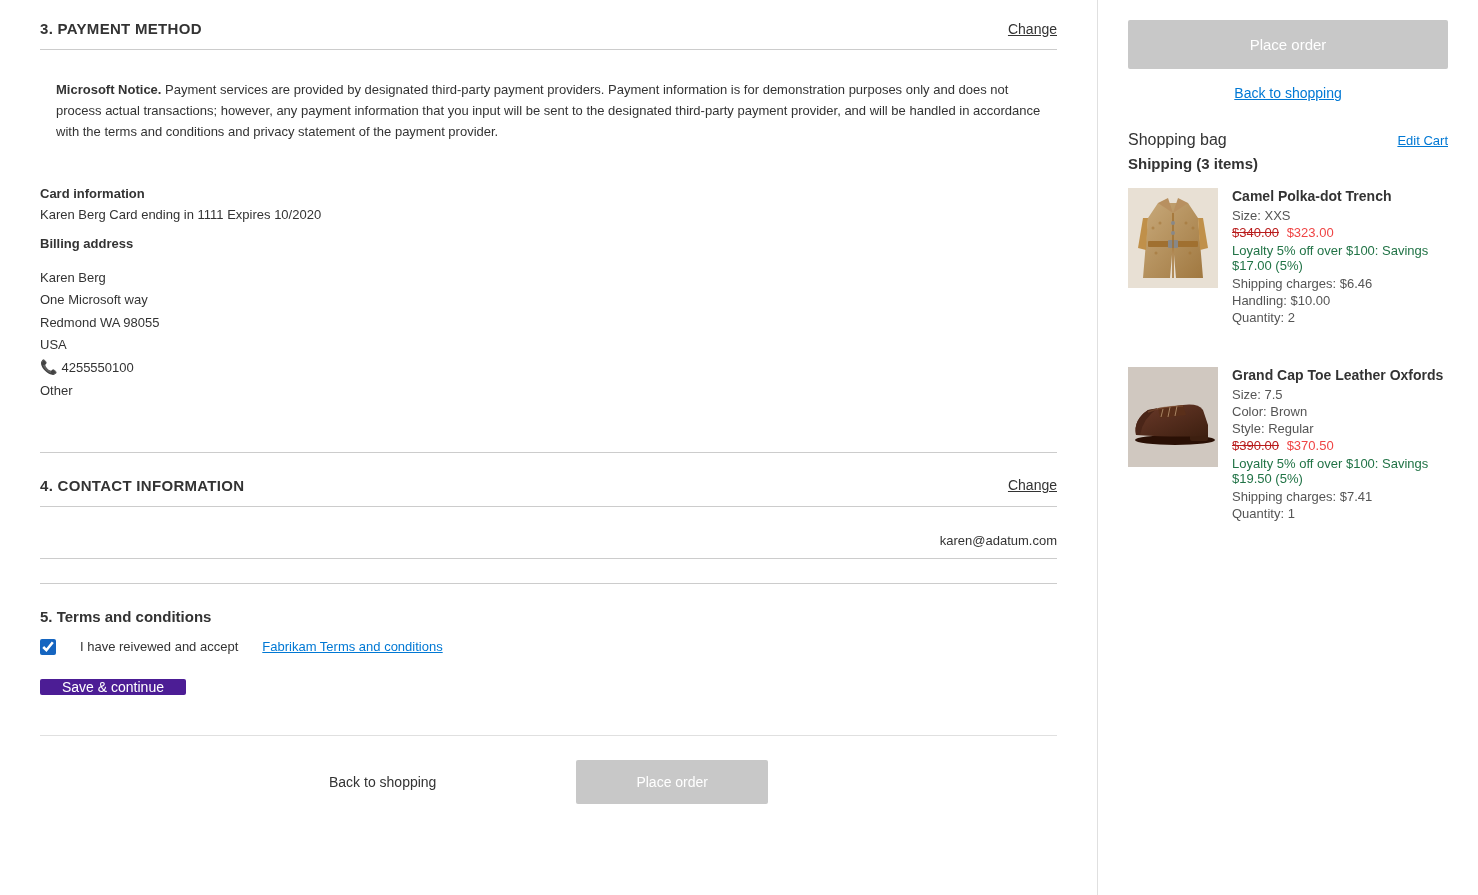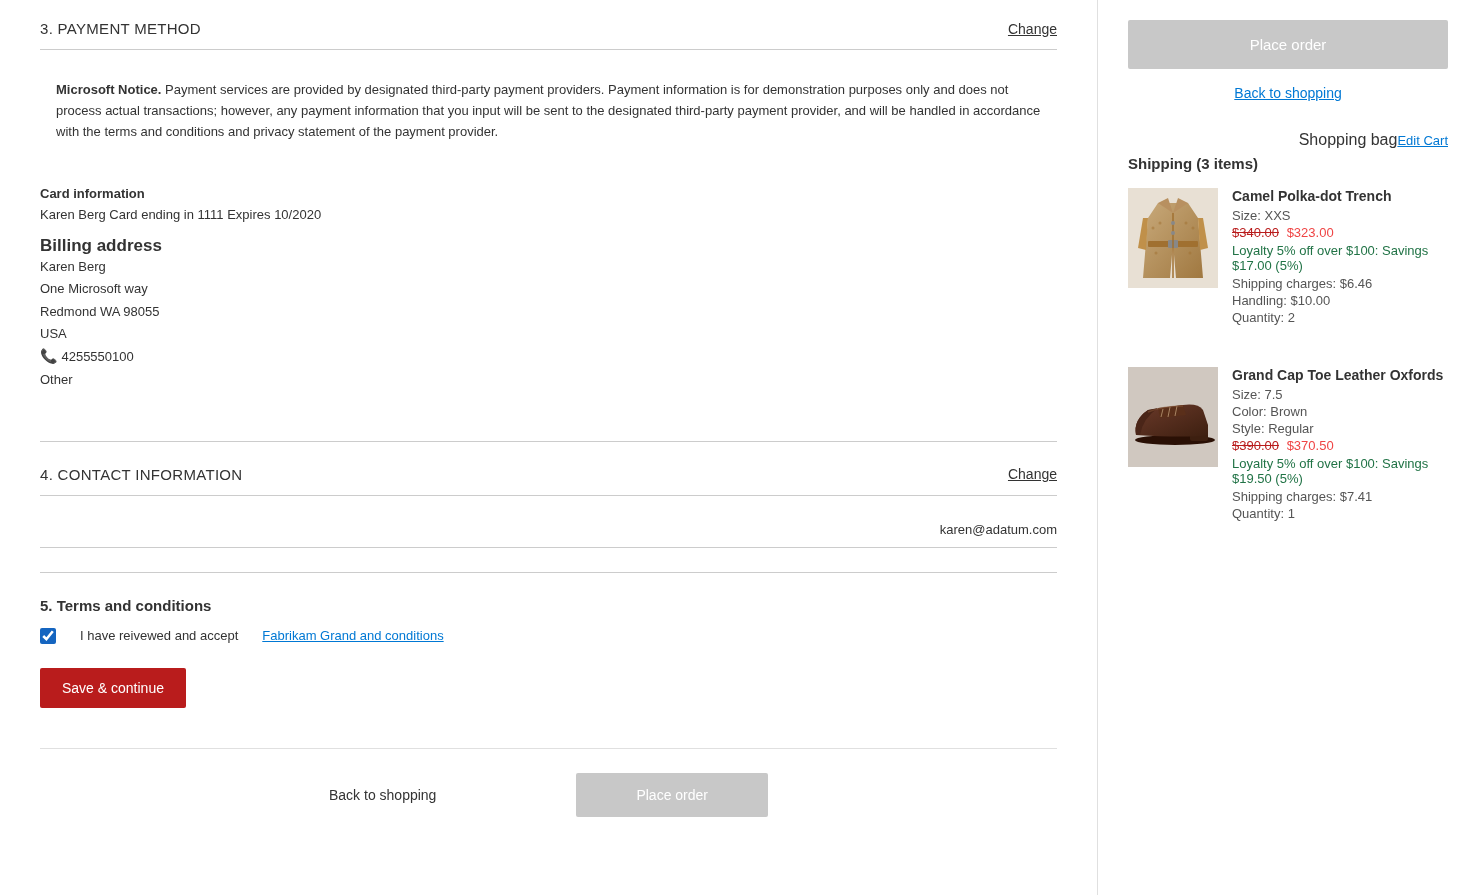--- a/index.html
+++ b/index.html
@@ -31,21 +31,21 @@
     .section-header {
       display: flex;
       justify-content: space-between;
       align-items: center;
       padding-bottom: 12px;
       border-bottom: 1px solid #ccc;
       margin-bottom: 16px;
     }
     .section-title {
       font-size: 15px;
-      font-weight: 400;
+      font-weight: 700;
       text-transform: uppercase;
       letter-spacing: 0.3px;
     }
     .change-link {
       color: #333;
       text-decoration: underline;
       cursor: pointer;
       font-size: 14px;
     }
 
@@ -73,22 +73,22 @@
       margin-bottom: 6px;
       font-size: 13px;
     }
     .card-info-text {
       font-size: 13px;
       color: #333;
       margin-bottom: 14px;
     }
     .billing-label {
       font-weight: 700;
-      margin-bottom: 0;
-      font-size: 17px;
+      margin-bottom: 16px;
+      font-size: 13px;
     }
     .billing-address {
       font-size: 13px;
       line-height: 1.7;
       color: #333;
     }
     .phone-row {
       display: flex;
       align-items: center;
       gap: 4px;
@@ -137,24 +137,24 @@
       accent-color: #1565c0;
     }
     .terms-link {
       color: #0078d4;
       text-decoration: underline;
       cursor: pointer;
     }
 
     
     .save-btn {
-      background: #b91c1c;
+      background: #4c1d95;
       color: #fff;
       border: none;
-      padding: 12px 22px;
+      padding: 0 22px;
       font-size: 14px;
       font-weight: 500;
       cursor: pointer;
       border-radius: 2px;
     }
 
     
     .bottom-bar {
       display: flex;
       justify-content: center;
@@ -196,21 +196,21 @@
       display: block;
       text-align: center;
       color: #0078d4;
       text-decoration: underline;
       cursor: pointer;
       font-size: 14px;
       margin-bottom: 30px;
     }
     .shopping-bag-header {
       display: flex;
-      justify-content: flex-end;
+      justify-content: space-between;
       align-items: center;
       margin-bottom: 6px;
     }
     .shopping-bag-title {
       font-size: 16px;
       font-weight: 400;
       color: #333;
     }
     .edit-cart-link {
       color: #0078d4;
@@ -339,21 +339,21 @@
 
     
     <div class="terms-section">
       <div class="terms-title">
         <span>5.</span>
         <span>Terms and conditions</span>
       </div>
       <div class="terms-row">
         <input type="checkbox" checked="" style="">
         <span>I have reivewed and accept </span>
-        <a class="terms-link">Fabrikam Grand and conditions</a>
+        <a class="terms-link">Fabrikam Terms and conditions</a>
       </div>
     </div>
 
     <button class="save-btn">Save &amp; continue</button>
 
     
     <div class="bottom-bar">
       <a class="bottom-back-link">Back to shopping</a>
       <button class="bottom-place-order-btn">Place order</button>
     </div>

